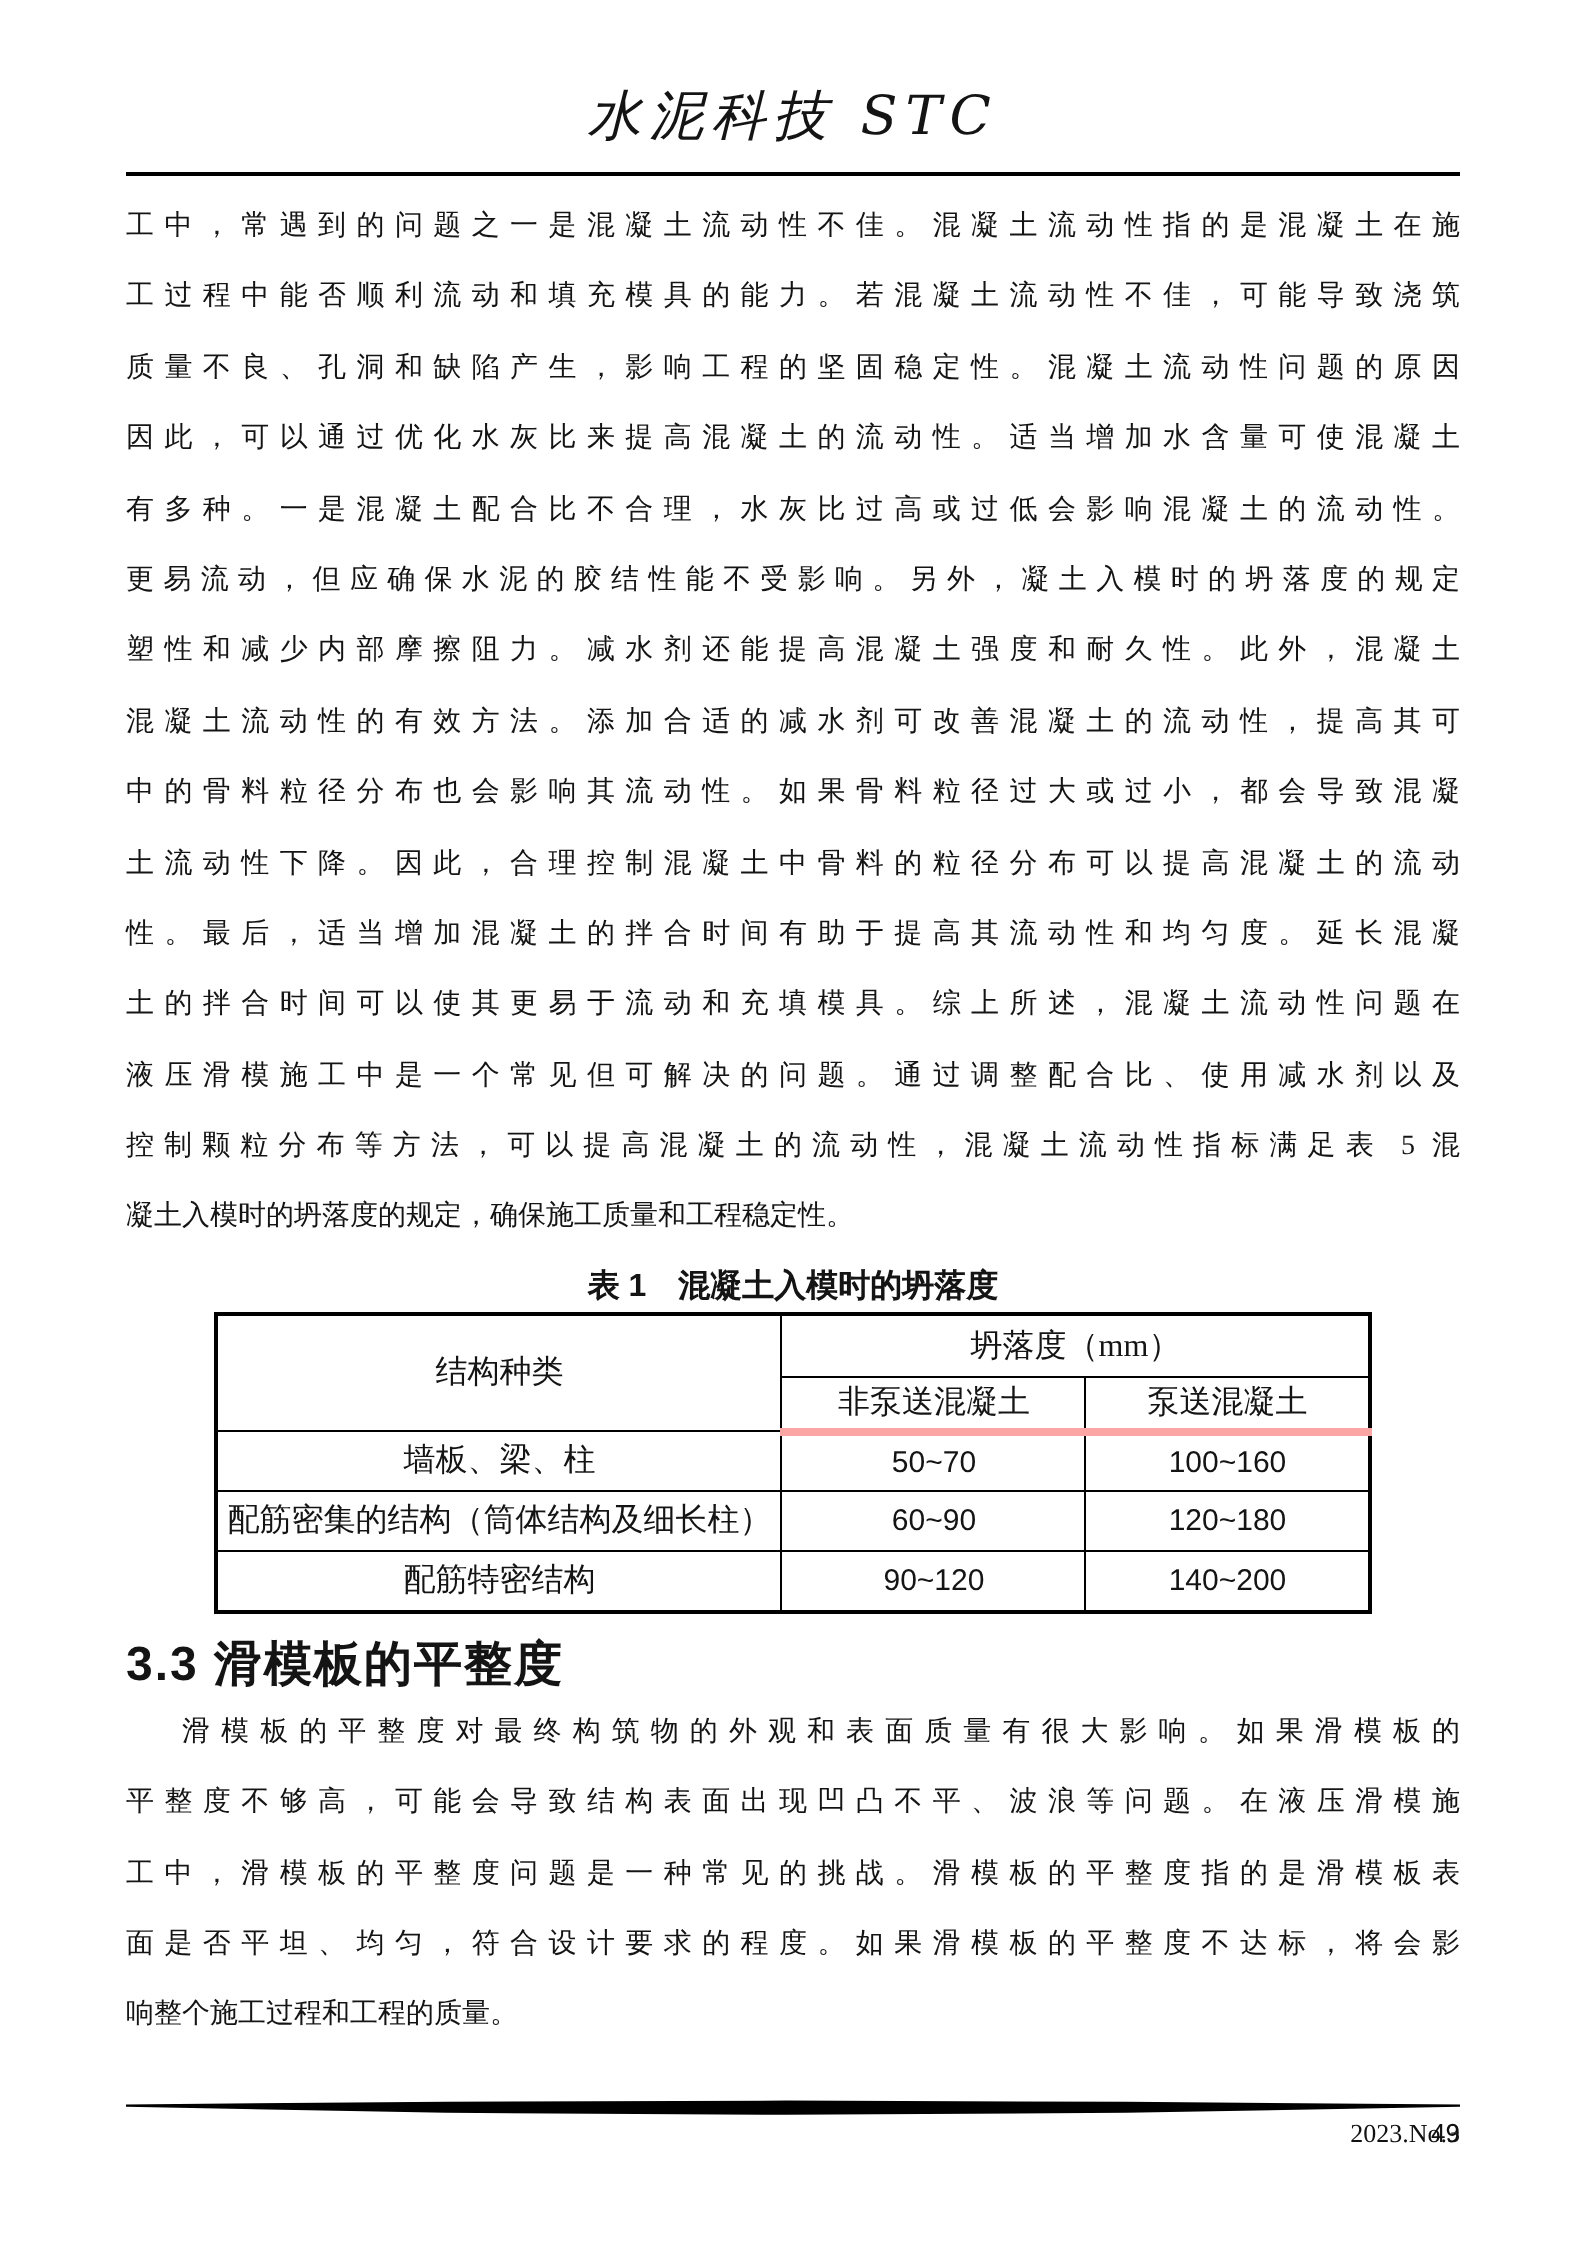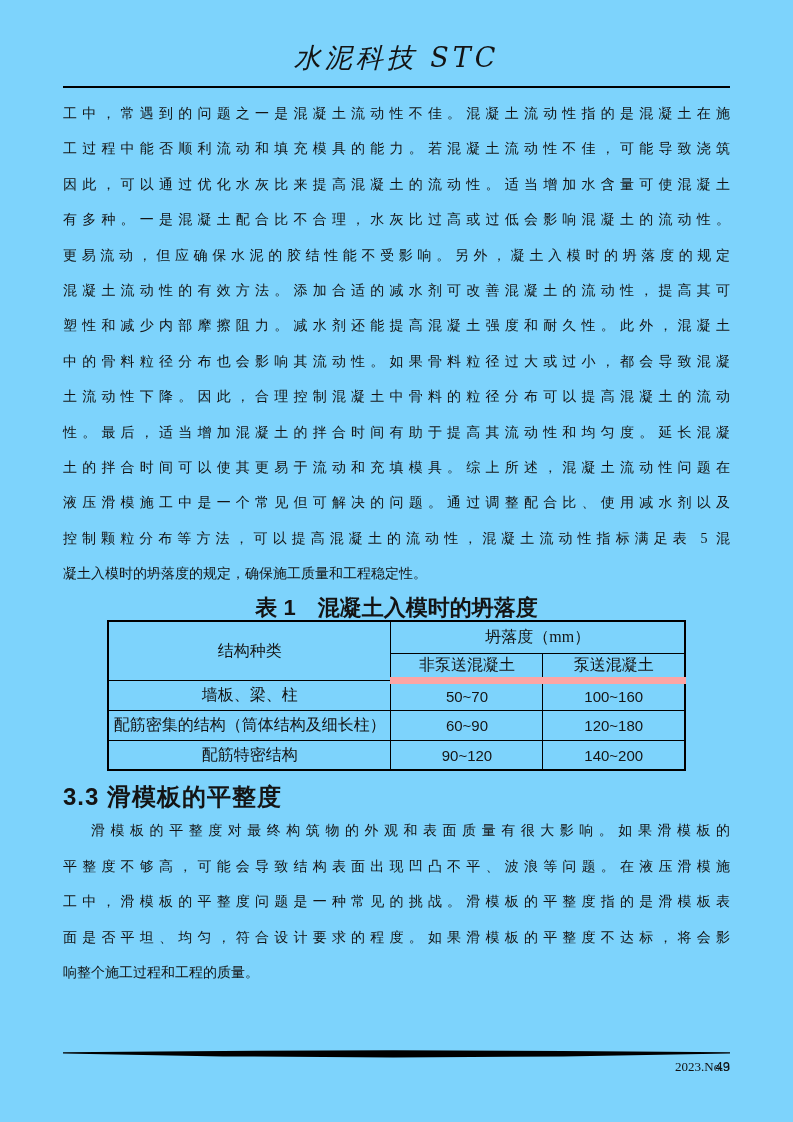--- a/index.html
+++ b/index.html
@@ -2,21 +2,21 @@
 <html><head>
 <meta charset="utf-8">
 <style>
   * { margin: 0; padding: 0; box-sizing: border-box; }
   html, body { background: #e8e8e8; }
   .page {
     position: relative;
     width: 793px;
     height: 1122px;
     margin: 0 auto;
-    background: #7dd3fc;
+    background: #ffffff;
     font-family: "Liberation Serif", "DejaVu Serif", serif;
     color: #141414;
     overflow: hidden;
   }
   
   .page-header {
     position: absolute;
     top: 0; left: 63px; right: 63px;
     height: 88px;
     border-bottom: 2px solid #000;
@@ -50,21 +50,21 @@
   .para .line.partial { text-align-last: left; }
   .para .line.indent { text-indent: 2em; }
   
   .table-caption {
     margin-top: 5px;
     height: 24px;
     line-height: 24px;
     text-align: center;
     font-family: "Liberation Sans", sans-serif;
     font-weight: bold;
-    font-size: 22px;
+    font-size: 16px;
     white-space: pre;
   }
   table.slump-table {
     width: 577px;
     margin: 0 auto;
     border-collapse: collapse;
     border: 2px solid #000;
     table-layout: fixed;
     padding-left: 26px;
   }
@@ -76,21 +76,21 @@
     font-size: 16px;
     padding: 0;
   }
   .slump-table tr.hdr-top th { height: 32px; }
   .slump-table tr.hdr-sub th { height: 27px; }
   .slump-table tr.data-row td { height: 30px; }
   .slump-table td.num {
     font-family: "Liberation Sans", sans-serif;
     font-size: 15px;
   }
-  .slump-table tr.hdr-sub th { border-bottom: 7px solid #fca5a5; margin-top: 48px; }
+  .slump-table tr.hdr-sub th { border-bottom: 4px solid #fca5a5; margin-top: 48px; }
   
   .section-heading {
     margin-top: 9px;
     height: 33px;
     line-height: 33px;
     font-family: "Liberation Sans", sans-serif;
     font-weight: bold;
     font-size: 24px;
     letter-spacing: 1px;
   }
@@ -127,25 +127,26 @@
 
   <header class="page-header">
     <div class="journal-title">水泥科技 STC</div>
   </header>
 
   <main class="content">
 
     <div id="para1" class="para">
         <div class="line">工中，常遇到的问题之一是混凝土流动性不佳。混凝土流动性指的是混凝土在施</div>
         <div class="line">工过程中能否顺利流动和填充模具的能力。若混凝土流动性不佳，可能导致浇筑</div>
+        <div class="line">质量不良、孔洞和缺陷产生，影响工程的坚固稳定性。混凝土流动性问题的原因</div>
         <div class="line">因此，可以通过优化水灰比来提高混凝土的流动性。适当增加水含量可使混凝土</div>
         <div class="line">有多种。一是混凝土配合比不合理，水灰比过高或过低会影响混凝土的流动性。</div>
         <div class="line">更易流动，但应确保水泥的胶结性能不受影响。另外，凝土入模时的坍落度的规定</div>
+        <div class="line">塑性和减少内部摩擦阻力。减水剂还能提高混凝土强度和耐久性。此外，混凝土</div>
         <div class="line">混凝土流动性的有效方法。添加合适的减水剂可改善混凝土的流动性，提高其可</div>
-        <div class="line">塑性和减少内部摩擦阻力。减水剂还能提高混凝土强度和耐久性。此外，混凝土</div>
         <div class="line">中的骨料粒径分布也会影响其流动性。如果骨料粒径过大或过小，都会导致混凝</div>
         <div class="line">土流动性下降。因此，合理控制混凝土中骨料的粒径分布可以提高混凝土的流动</div>
         <div class="line">性。最后，适当增加混凝土的拌合时间有助于提高其流动性和均匀度。延长混凝</div>
         <div class="line">土的拌合时间可以使其更易于流动和充填模具。综上所述，混凝土流动性问题在</div>
         <div class="line">液压滑模施工中是一个常见但可解决的问题。通过调整配合比、使用减水剂以及</div>
         <div class="line">控制颗粒分布等方法，可以提高混凝土的流动性，混凝土流动性指标满足表 5 混</div>
         <div class="line partial">凝土入模时的坍落度的规定，确保施工质量和工程稳定性。</div>
       </div>
 
     <div class="table-caption">表 1　混凝土入模时的坍落度</div>

